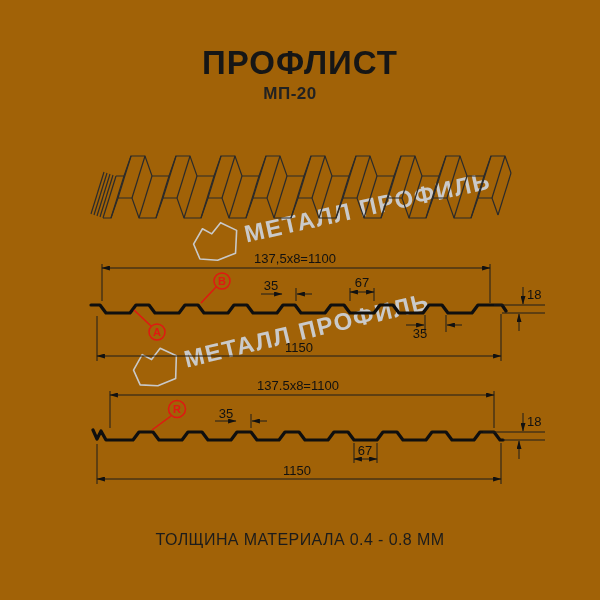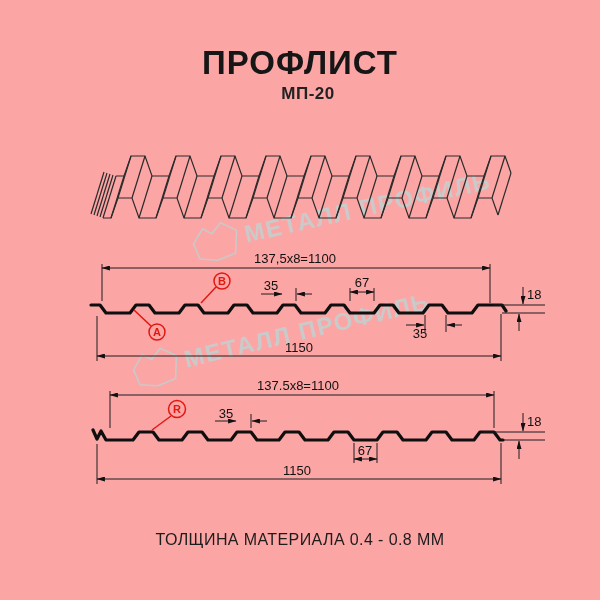--- a/index.html
+++ b/index.html
@@ -1,21 +1,21 @@
 <!DOCTYPE html>
 <html><head>
 <meta charset="utf-8">
 <style>
   html,body{margin:0;padding:0;background:#fff;}
-  .canvas{position:relative;width:600px;height:600px;background:#fca5a5;overflow:hidden;
+  .canvas{position:relative;width:600px;height:600px;background:#a16207;overflow:hidden;
           font-family:"Liberation Sans",sans-serif;}
   .title{position:absolute;top:44px;left:0;width:600px;text-align:center;
          font-size:33px;font-weight:800;letter-spacing:1px;color:#161616;}
   .subtitle{position:absolute;top:84px;left:0;width:580px;text-align:center;
-         font-size:17px;font-weight:700;letter-spacing:.5px;color:#222;padding-left:18px;}
+         font-size:17px;font-weight:700;letter-spacing:.5px;color:#222;}
   .footer-note{position:absolute;top:531px;left:0;width:600px;text-align:center;
          font-size:16px;font-weight:400;letter-spacing:.4px;color:#1c1c1c;}
   svg{position:absolute;left:0;top:0;}
   .thin{stroke:#2b2b2b;stroke-width:1.2;fill:none;}
   .dimline{stroke:#1c1c1c;stroke-width:1;fill:none;}
   .profile{stroke:#0f0f0f;stroke-width:3.2;fill:none;stroke-linejoin:round;stroke-linecap:round;}
   .dim{font-family:"Liberation Sans",sans-serif;font-size:13px;fill:#111;}
   .red{stroke:#e01812;stroke-width:1.5;fill:none;}
   .redtext{font-family:"Liberation Sans",sans-serif;font-size:11px;font-weight:600;fill:#e01812;}
   .wm-logo{stroke:#c9c9c9;stroke-width:1.6;fill:none;stroke-linejoin:round;}

